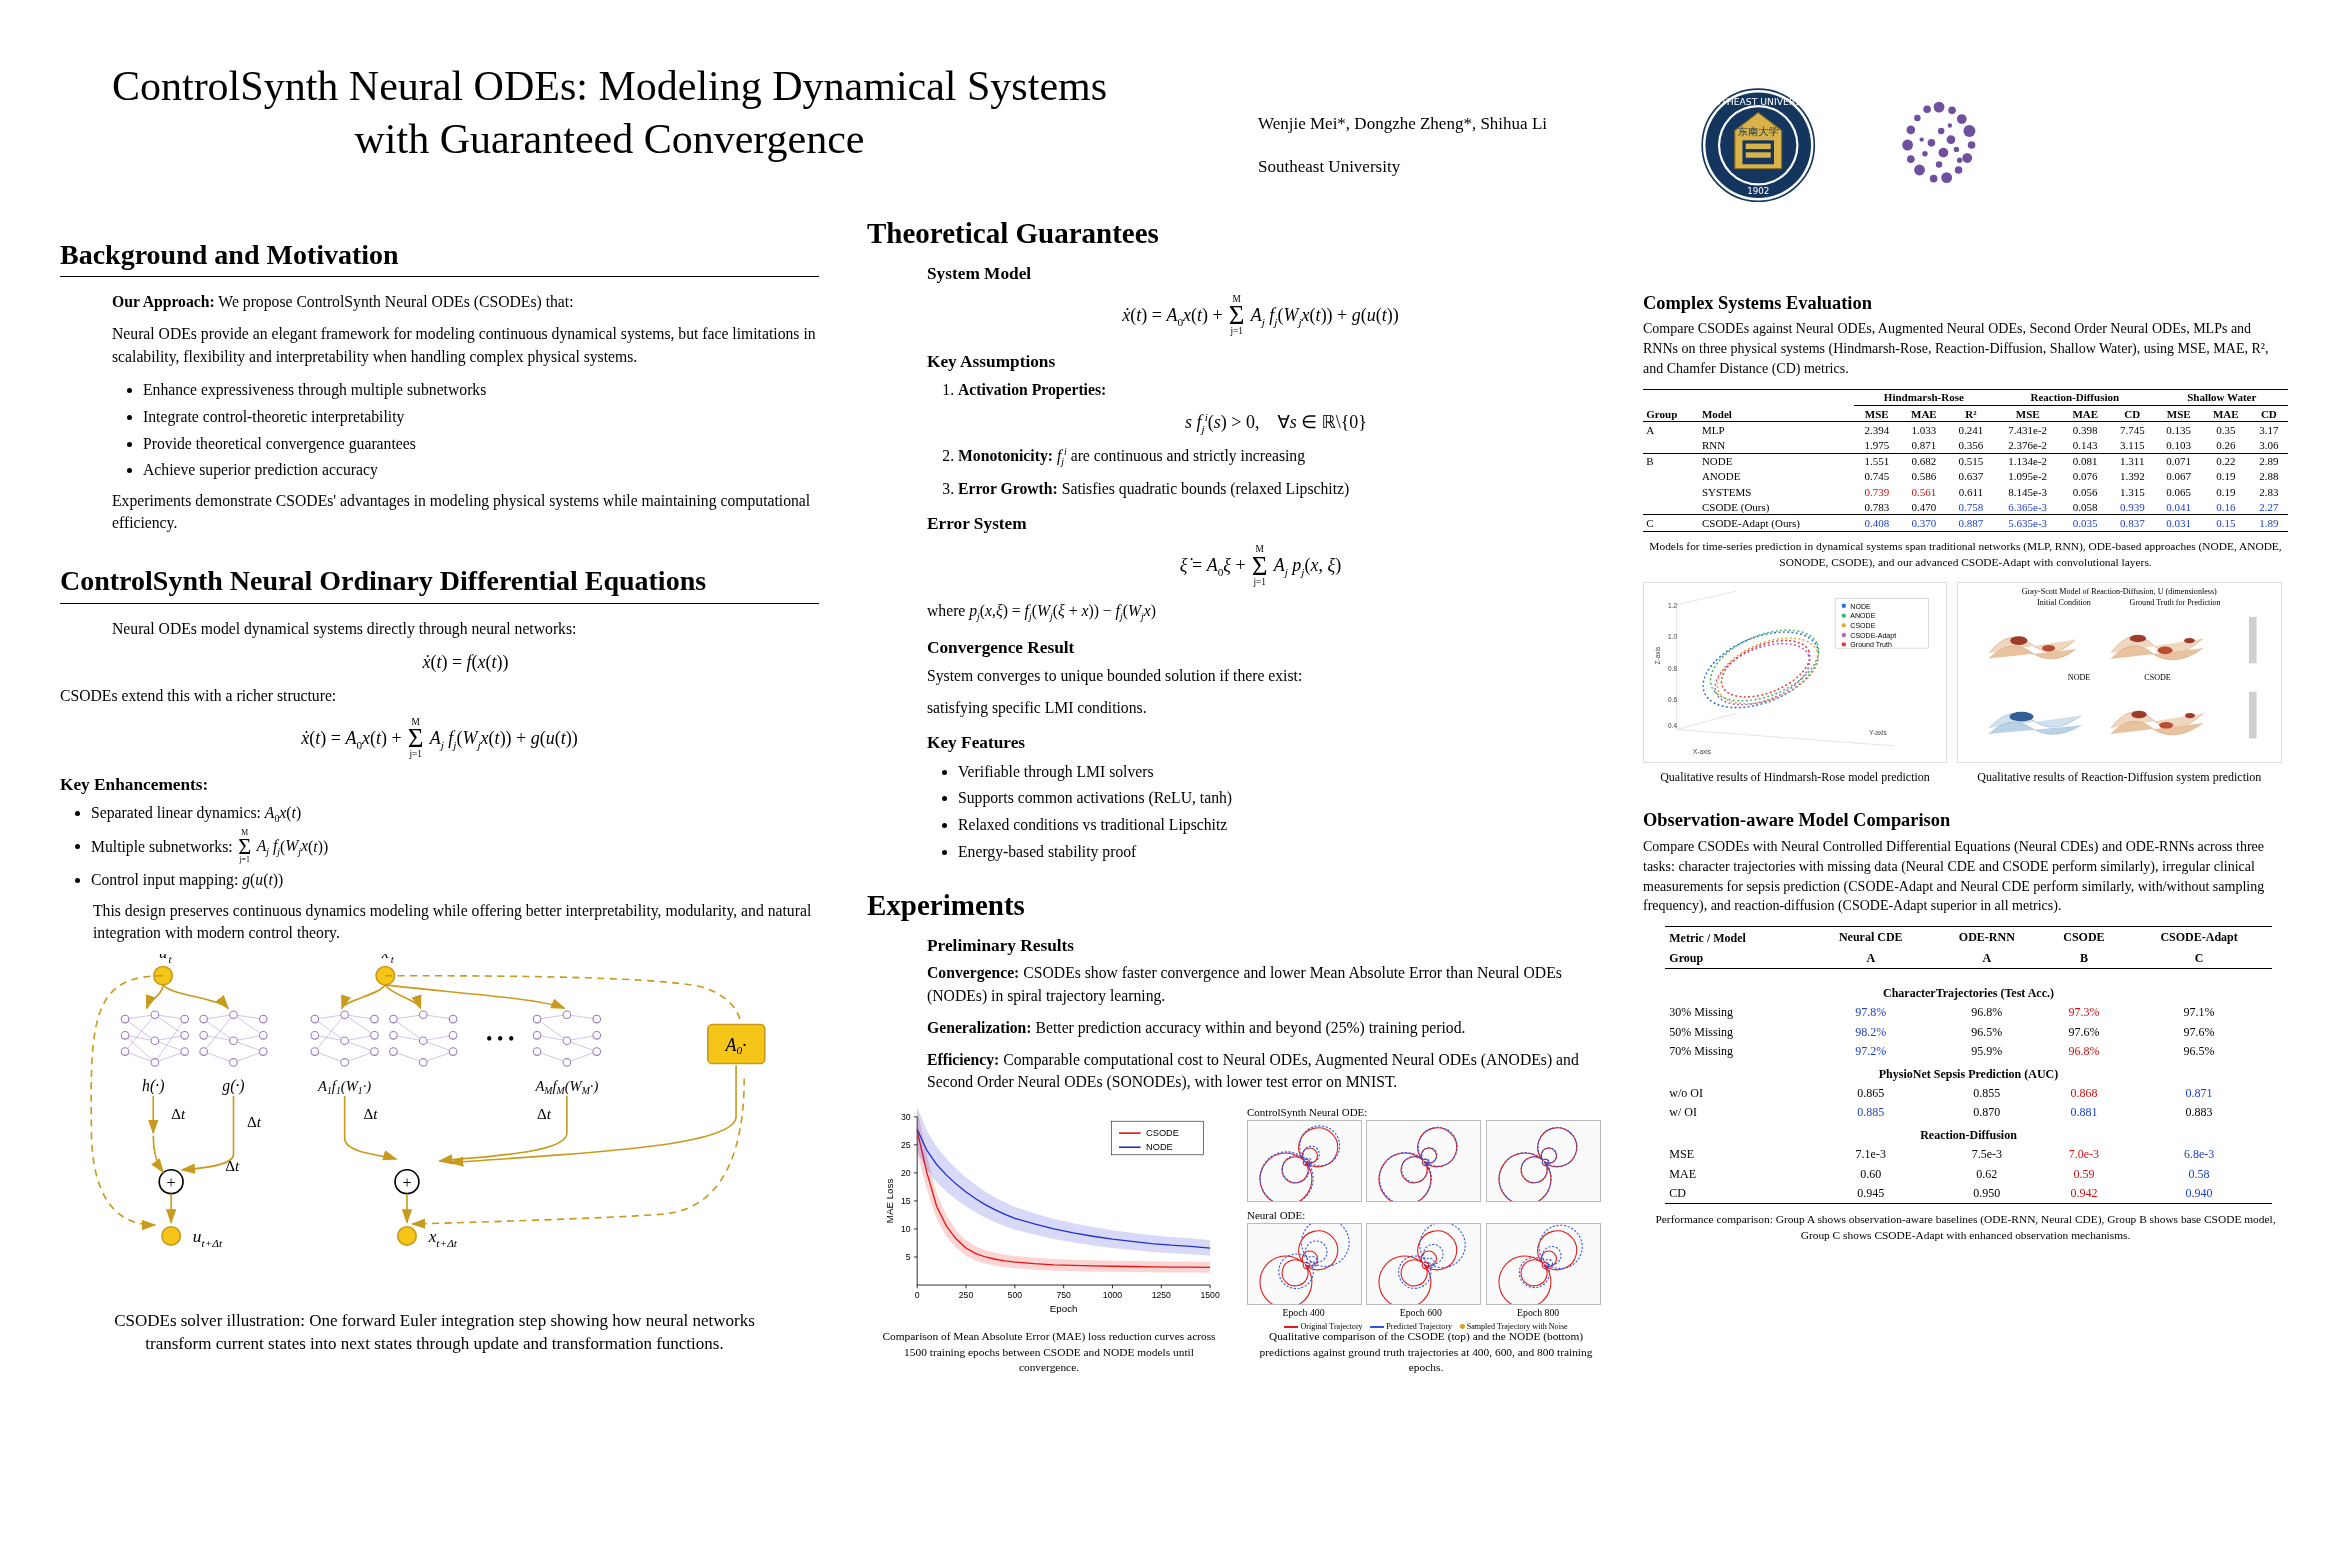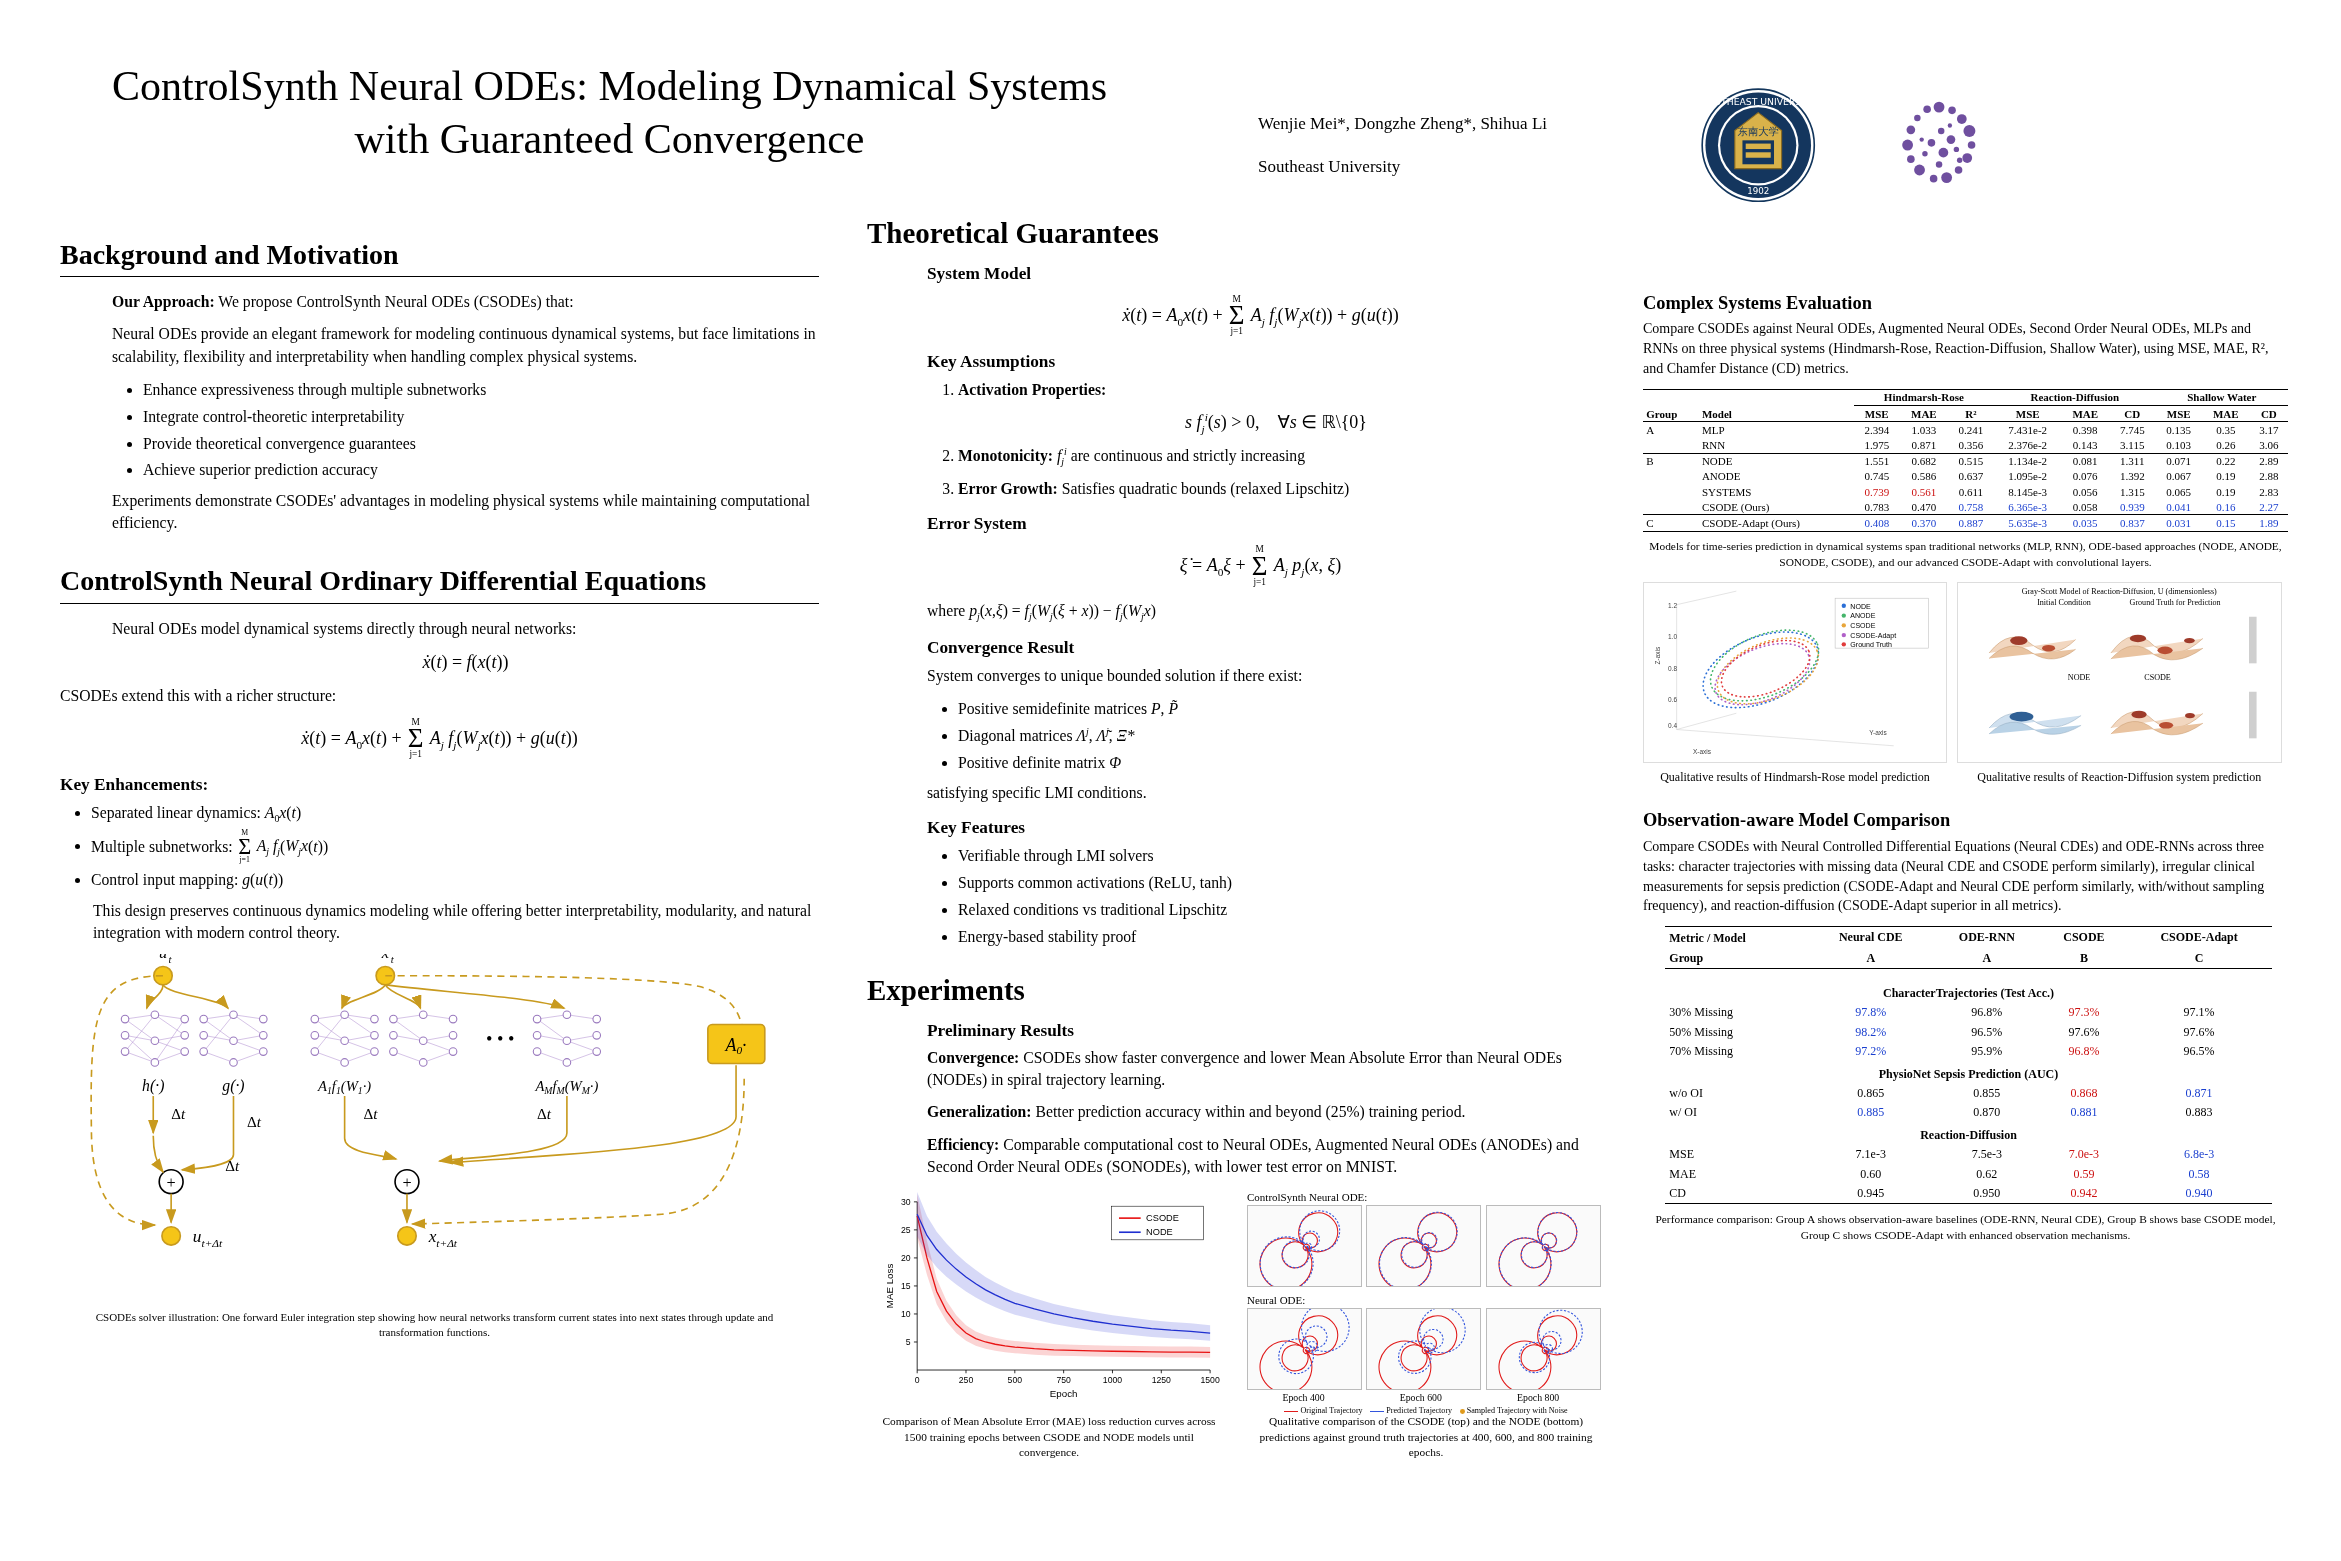--- a/index.html
+++ b/index.html
@@ -40,21 +40,21 @@
   h2.section.nob{border-bottom:none;padding-bottom:0;}
   .body-block{font-size:15.7px;line-height:1.42;margin:0 0 9.8px 0;}
   .indent{margin-left:52px;}
   ul.bul{margin:5.4px 0 7.6px 0;padding-left:31px;}
   ul.bul li{font-size:15.7px;line-height:1.5;margin-bottom:3.3px;}
   ol.num{margin:5.4px 0 6.5px 0;padding-left:31px;}
   ol.num li{font-size:15.7px;line-height:1.5;margin-bottom:6.5px;}
   .sub{font-size:17.3px;font-weight:bold;margin:14px 0 6.5px 0;}
   .eq{text-align:center;font-size:18px;margin:12px 0 12px 0;font-family:"Liberation Serif",serif;}
   .eq .it{font-style:italic;}
-  .cap{font-size:11px;line-height:1.35;text-align:center;margin-top:7.6px;}
+  .cap{font-size:17px;line-height:1.35;text-align:center;margin-top:7.6px;}
   .capL{font-size:12px;line-height:1.38;text-align:center;}
 
   sub,sup{font-size:0.63em;}
   .it{font-style:italic;}
 
   
   .sum{display:inline-block;vertical-align:middle;text-align:center;line-height:1;margin:0 1.6px;position:relative;top:-1.1px;}
   .sum .top{font-size:0.52em;display:block;}
   .sum .big{font-size:1.5em;display:block;line-height:0.85;}
   .sum .bot{font-size:0.52em;display:block;}
@@ -368,25 +368,20 @@
         <span class="it">ξ̇</span> = <span class="it">A</span><sub>0</sub><span class="it">ξ</span> +
         <span class="sum"><span class="top">M</span><span class="big">Σ</span><span class="bot">j=1</span></span>
         <span class="it">A<sub>j</sub> p<sub>j</sub></span>(<span class="it">x</span>, <span class="it">ξ</span>)
       </div>
       <p class="body-block">
         where <span class="it">p<sub>j</sub></span>(<span class="it">x</span>,<span class="it">ξ</span>) = <span class="it">f<sub>j</sub></span>(<span class="it">W<sub>j</sub></span>(<span class="it">ξ</span> + <span class="it">x</span>)) − <span class="it">f<sub>j</sub></span>(<span class="it">W<sub>j</sub>x</span>)
       </p>
 
       <p class="sub">Convergence Result</p>
       <p class="body-block">System converges to unique bounded solution if there exist:</p>
-      <ul class="bul">
-        <li>Positive semidefinite matrices <span class="it">P</span>, <span class="it">P̃</span></li>
-        <li>Diagonal matrices <span class="it">Λ<sup>j</sup></span>, <span class="it">Λ̃<sup>j</sup></span>, <span class="it">Ξ*</span></li>
-        <li>Positive definite matrix <span class="it">Φ</span></li>
-      </ul>
       <p class="body-block">satisfying specific LMI conditions.</p>
 
       <p class="sub">Key Features</p>
       <ul class="bul">
         <li>Verifiable through LMI solvers</li>
         <li>Supports common activations (ReLU, tanh)</li>
         <li>Relaxed conditions vs traditional Lipschitz</li>
         <li>Energy-based stability proof</li>
       </ul>
     </div>

